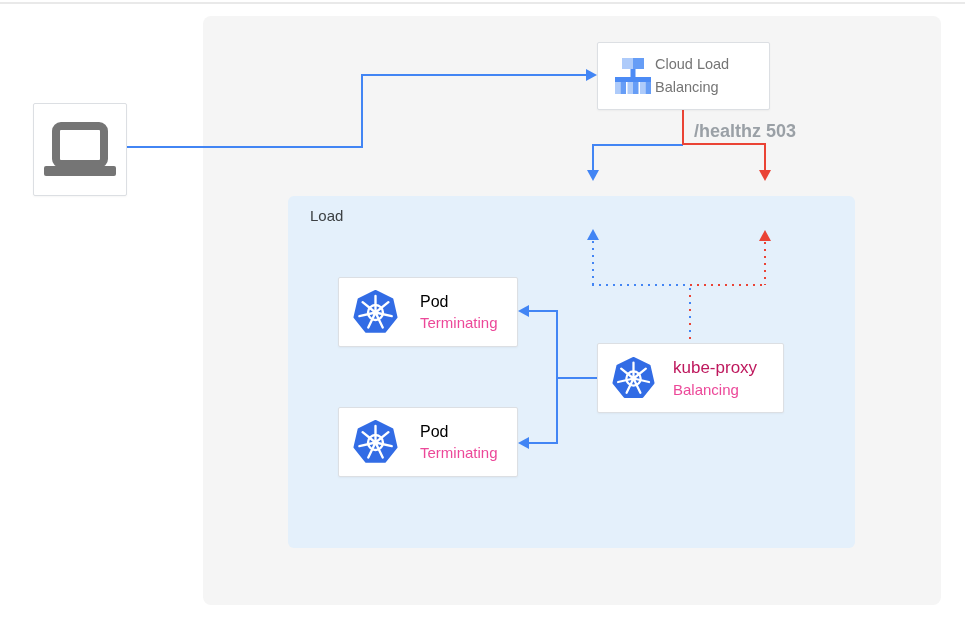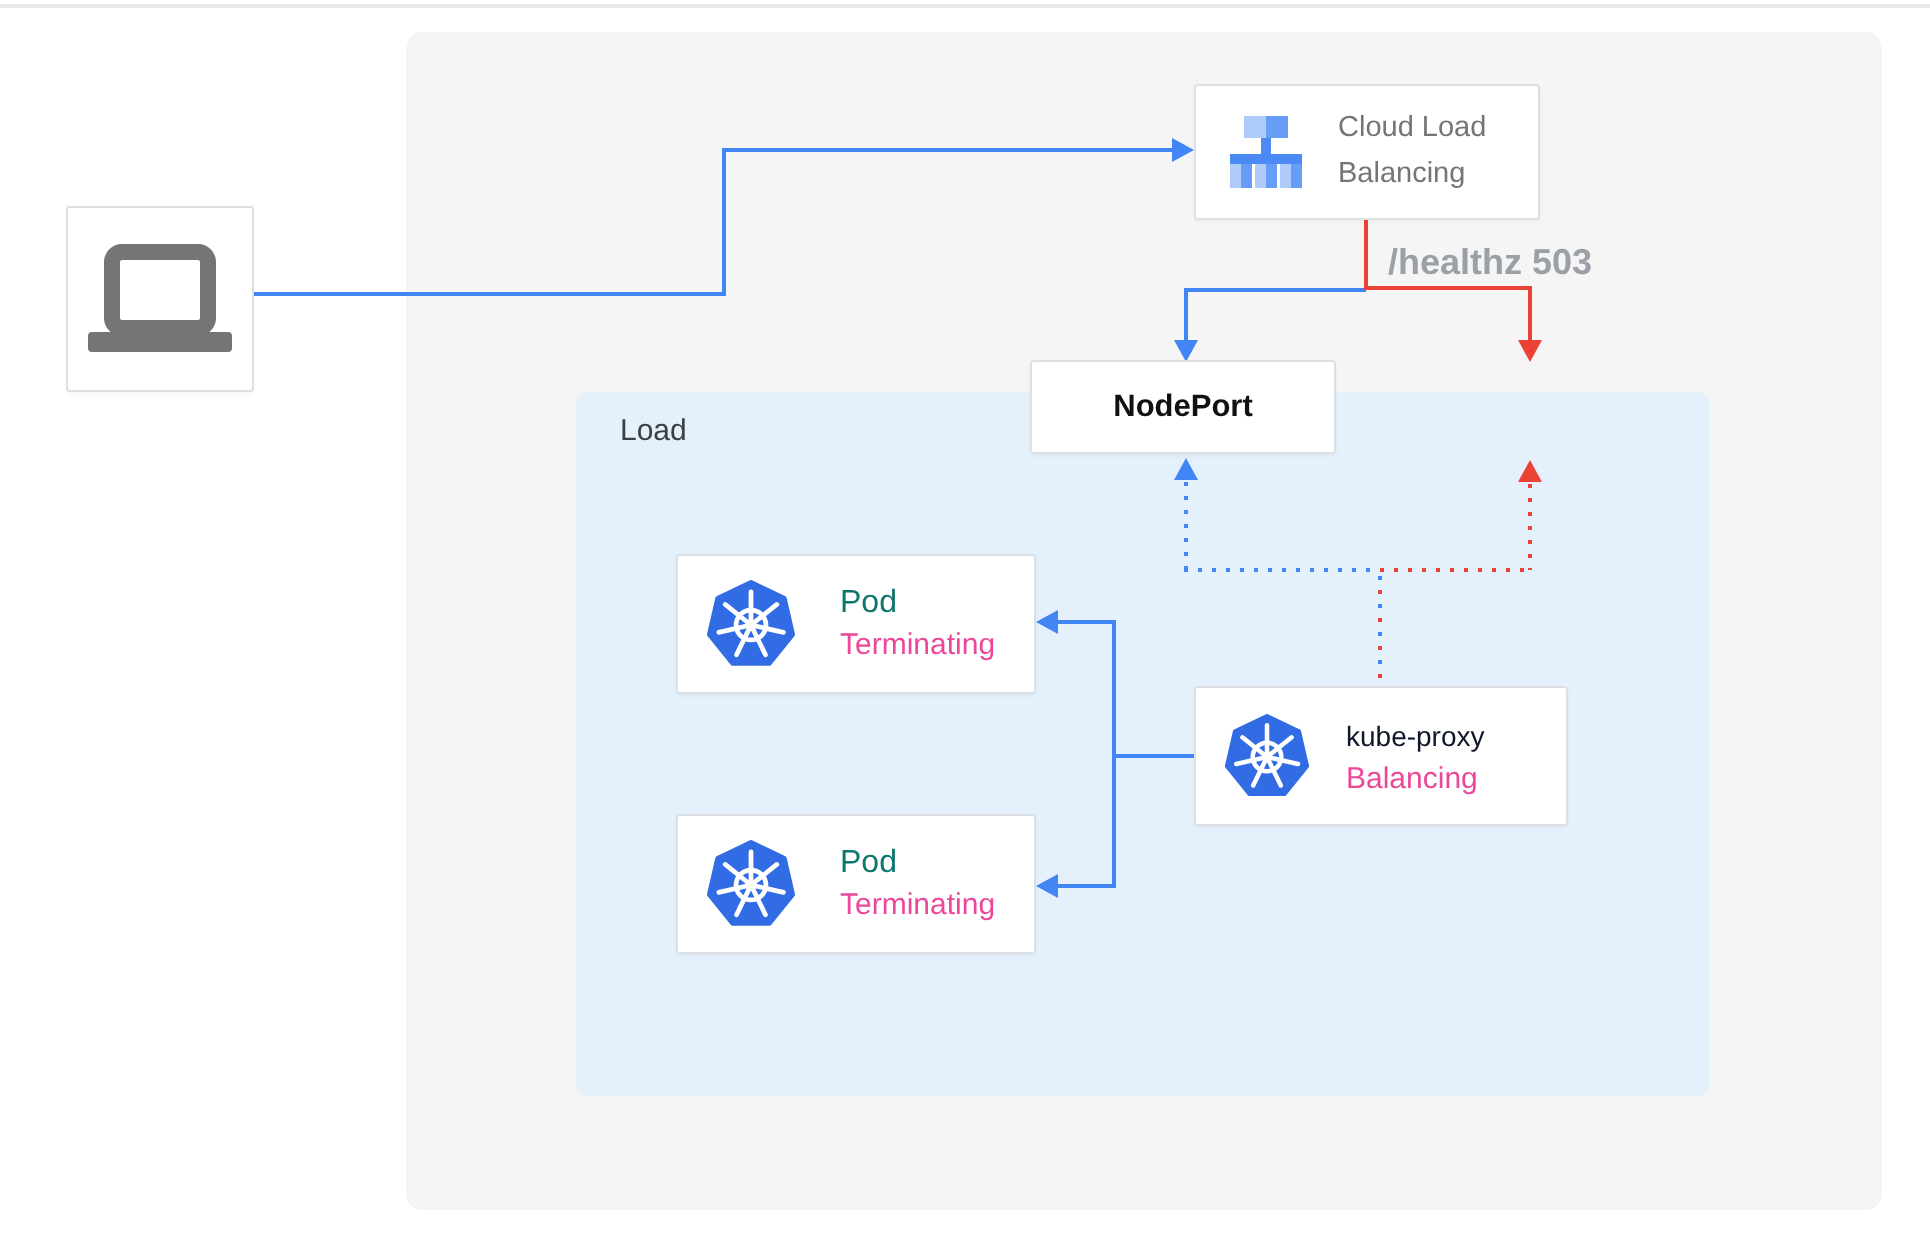--- a/index.html
+++ b/index.html
@@ -12,31 +12,31 @@
   .gray-panel  { position:absolute; left:203px; top:16px; width:738px; height:589px;
                  background:#f5f5f5; border-radius:8px; }
   .nodes-panel { position:absolute; left:288px; top:196px; width:567px; height:352px;
                  background:#e4f0fb; border-radius:6px; }
   .nodes-label { position:absolute; left:310px; top:207px; font-size:15px; color:#3c4043; }
 
   .card { position:absolute; background:#ffffff; border:1px solid #dcdfe3; border-radius:2px;
           box-shadow:0 1px 2px rgba(0,0,0,0.04); display:flex; align-items:center; }
 
   .card-laptop    { left:33px;  top:103px; width:94px;  height:93px; justify-content:center; }
-  .card-clb       { left:597px; top:42px;  width:173px; height:68px; padding-left:13px; gap:14px; }
+  .card-clb       { left:597px; top:42px;  width:173px; height:68px; padding-left:13px; }
   .card-nodeport  { left:515px; top:180px; width:153px; height:47px; justify-content:center; }
   .card-hcnp      { left:688px; top:180px; width:155px; height:48px; justify-content:center; text-align:center; }
   .card-pod1      { left:338px; top:277px; width:180px; height:70px; padding-left:14px; gap:22px; }
   .card-pod2      { left:338px; top:407px; width:180px; height:70px; padding-left:14px; gap:22px; }
   .card-kubeproxy { left:597px; top:343px; width:187px; height:70px; padding-left:14px; gap:18px; }
 
   .t-bold   { font-size:15.5px; font-weight:bold; color:#111; line-height:21px; }
   .t-hcnp   { width:120px; }
-  .t-title  { font-size:16px; color:#0f766e; line-height:22px; }
-  .t-kp     { font-size:14px; color:#0f172a; line-height:24px; }
+  .t-title  { font-size:16px; color:#000000; line-height:22px; }
+  .t-kp     { font-size:17px; color:#be185d; line-height:24px; }
   .t-sub    { font-size:15px; color:#ec4899; line-height:20px; }
   .t-clb    { font-size:14.5px; color:#757575; line-height:23px; width:92px; }
   .t-healthz{ position:absolute; left:694px; top:121px; font-size:18px; font-weight:bold; color:#9aa0a6; }
 
   .ln { position:absolute; }
   .blue { background:#4285f4; }
   .red  { background:#ea4335; }
   .dot-h-blue { height:2px; background:repeating-linear-gradient(to right,#4285f4 0 2px,transparent 2px 7px); }
   .dot-v-blue { width:2px;  background:repeating-linear-gradient(to bottom,#4285f4 0 2px,transparent 2px 7px); }
   .dot-h-red  { height:2px; background:repeating-linear-gradient(to right,#ea4335 0 2px,transparent 2px 7px); }
@@ -109,23 +109,20 @@
       <rect x="4" y="26" width="5.5" height="12" fill="#aecbfa"></rect>
       <rect x="9.5" y="26" width="5.5" height="12" fill="#669df6"></rect>
       <rect x="16.5" y="26" width="5.5" height="12" fill="#aecbfa"></rect>
       <rect x="22" y="26" width="5.5" height="12" fill="#669df6"></rect>
       <rect x="29" y="26" width="5.5" height="12" fill="#aecbfa"></rect>
       <rect x="34.5" y="26" width="5.5" height="12" fill="#669df6"></rect>
     </svg>
     <div class="t-clb">Cloud Load Balancing</div>
   </div>
 
-  <div class="card card-nodeport">
-    <div class="t-bold">NodePort</div>
-  </div>
 
 
   <div class="card card-pod1">
     <svg class="icon" width="45" height="45" viewBox="0 0 38 38">
       <polygon points="19,1 33.1,7.8 36.6,23 26.8,35.2 11.2,35.2 1.4,23 4.9,7.8" fill="#326ce5" stroke="#326ce5" stroke-width="2" stroke-linejoin="round"></polygon>
       <circle cx="19" cy="19" r="6.3" fill="none" stroke="#ffffff" stroke-width="2"></circle>
       <g stroke="#ffffff" stroke-width="2" stroke-linecap="round">
         <line x1="19" y1="19" x2="19" y2="5"></line>
         <line x1="19" y1="19" x2="29.9" y2="10.3"></line>
         <line x1="19" y1="19" x2="32.7" y2="22.1"></line>

